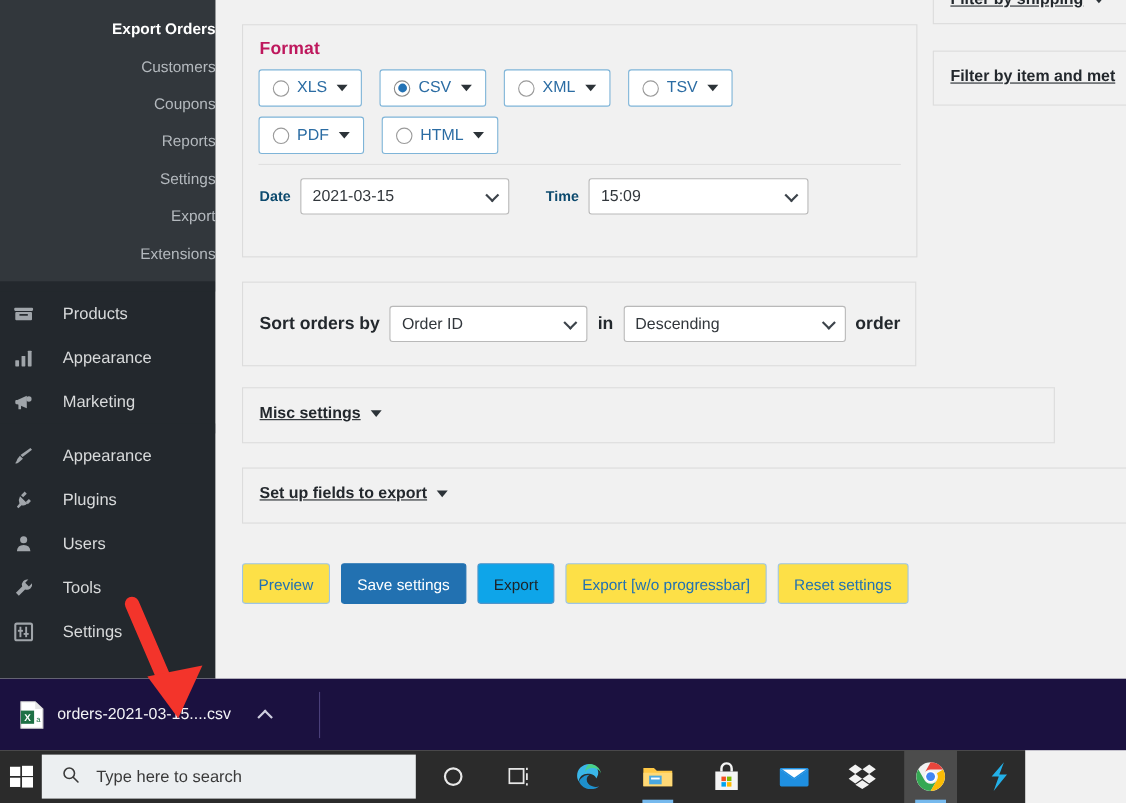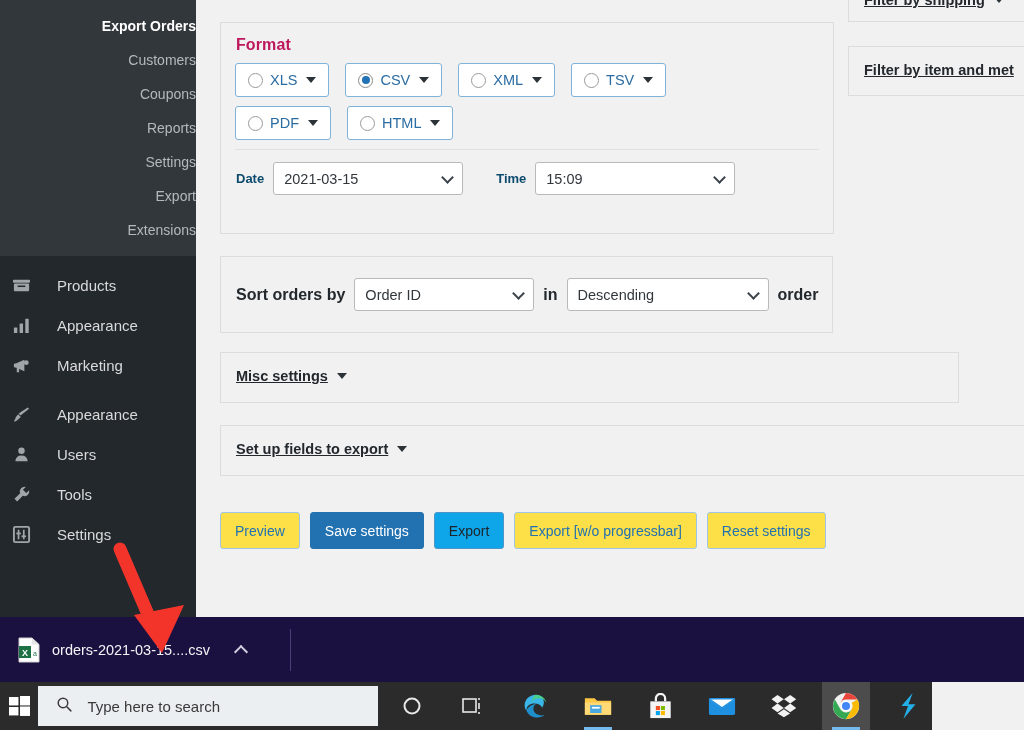--- a/index.html
+++ b/index.html
@@ -239,20 +239,30 @@
       <div class="menu-item">
         <span class="menu-icon">
           <svg width="19" height="19" viewBox="0 0 20 20" fill="currentColor">
               <path d="M16.5 2.5 L18 4 L9 11 L7 9 Z"></path>
               <path d="M6.4 9.7 L9.3 12.6 L5.5 16 Q3 18 2 17 Q3.5 15 4 13 Z"></path>
             </svg>
         </span>
         <span>Appearance</span>
       </div>
 
+      <div class="menu-item">
+        <span class="menu-icon">
+          <svg width="19" height="19" viewBox="0 0 20 20" fill="currentColor">
+              <path d="M11 2 L13 4 L9.5 7.5 L7.5 5.5 Z"></path>
+              <path d="M6.5 6.5 L13.5 13.5 Q11 16 8 15 L5 18 L3.5 16.5 L6 13.5 Q4.5 10 6.5 6.5 Z"></path>
+              <path d="M15 9 L17 11 L14 14 L12 12 Z"></path>
+            </svg>
+        </span>
+        <span>Plugins</span>
+      </div>
 
       <div class="menu-item">
         <span class="menu-icon">
           <svg width="19" height="19" viewBox="0 0 20 20" fill="currentColor">
               <circle cx="10" cy="6" r="3.4"></circle>
               <path d="M3.5 17 Q4 11 10 11 Q16 11 16.5 17 Z"></path>
             </svg>
         </span>
         <span>Users</span>
       </div>

